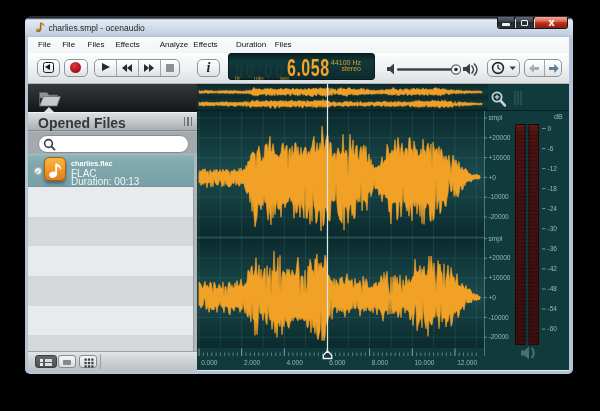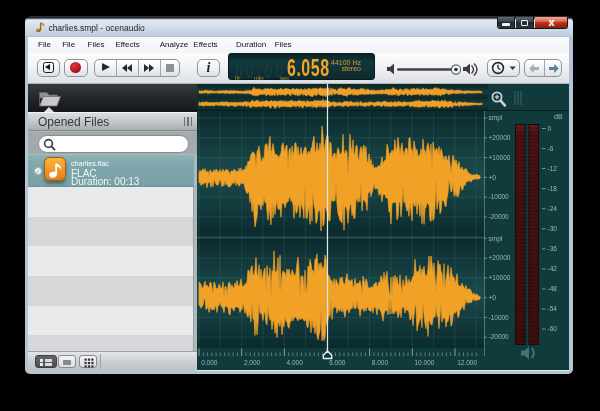--- a/index.html
+++ b/index.html
@@ -105,42 +105,42 @@
  </div>
  <div id="sidebar">
   <div id="sbtab">
     <svg class="abs" style="left:10px;top:4px" width="24" height="21" viewBox="0 0 24 21">
       <path d="M1.5,18 V4.5 h7.5 l2,2.5 h8.5 V10 h-18.5" fill="#8e9092" stroke="#5f6163" stroke-width="0.8"></path>
       <path d="M1.5,18 L5.5,8.5 h17 L19,18 Z" fill="#c7c8c9" stroke="#6b6d6f" stroke-width="0.8"></path>
     </svg>
     <div class="abs" style="left:16px;top:23px;width:0;height:0;border-bottom:5px solid #dcdfe1;border-left:5px solid transparent;border-right:5px solid transparent"></div>
   </div>
   <div id="sbhead">
-          <div class="abs" style="left:10px;top:2px;font-size:12px;font-weight:normal;color:#34383a">Opened Files</div>
+          <div class="abs" style="left:10px;top:2px;font-size:14px;font-weight:bold;color:#34383a">Opened Files</div>
     <div class="abs" style="right:5px;top:4px;width:8px;height:9px;background:repeating-linear-gradient(90deg,#6e7376 0,#6e7376 1.5px,transparent 1.5px,transparent 3.5px)"></div>
   </div>
   <div id="sbsearch">
     <div class="abs" style="left:10px;top:3.5px;width:151px;height:17.5px;border-radius:9px;background:#fff;border:1px solid #898e92">
       <svg class="abs" style="left:4px;top:2px" width="14" height="14" viewBox="0 0 14 14">
         <circle cx="5.5" cy="5.5" r="3.9" fill="none" stroke="#3c4043" stroke-width="1.6"></circle>
         <line x1="8.4" y1="8.4" x2="11.6" y2="11.6" stroke="#3c4043" stroke-width="1.8" stroke-linecap="round"></line>
       </svg>
     </div>
   </div>
   <div id="sblist"></div>
   <div id="sbitem">
     <div class="abs" style="left:5.5px;top:12px;width:8.5px;height:8.5px;border-radius:50%;background:#f2f6f6;border:1px solid #a3b8ba;font-size:6.5px;color:#7a9093;line-height:7.5px;text-align:center">✓</div>
     <div class="abs" style="left:16px;top:2.5px;width:21.5px;height:24px;border-radius:5.5px;background:linear-gradient(180deg,#f9b641 0,#f29a28 50%,#e17d15 100%);border:1px solid #a85a0e;box-shadow:0 2.5px 3px rgba(40,60,65,0.5)">
       <svg class="abs" style="left:2px;top:2.5px" width="17" height="19" viewBox="0 0 17 19">
         <ellipse cx="6" cy="13.8" rx="3.8" ry="3.1" fill="#fff" transform="rotate(-15 6 13.8)"></ellipse>
         <rect x="8.2" y="2.5" width="1.9" height="11.5" fill="#fff"></rect>
         <path d="M10.1,2.5 q4.6,2 3.8,6.5 q-0.8,-2.8 -3.8,-3.4 Z" fill="#fff"></path>
       </svg>
     </div>
-    <div class="abs" style="left:43px;top:4.5px;font-size:7.2px;font-weight:normal;color:#fff">charlies.flac</div>
+    <div class="abs" style="left:43px;top:4.5px;font-size:7.2px;font-weight:bold;color:#fff">charlies.flac</div>
     <div class="abs" style="left:43px;top:13px;font-size:10px;color:#f2f6f6">FLAC</div>
     <div class="abs" style="left:43px;top:21.5px;font-size:10px;color:#f2f6f6">Duration: 00:13</div>
   </div>
   <div id="sbbottom">
     <div class="sbtn" style="left:7px;width:21.5px;background:linear-gradient(180deg,#63676b,#4c5054);border-color:#3c4043">
       <div class="abs" style="left:4px;top:2.5px;width:3px;height:3px;background:#e8eaec"></div>
       <div class="abs" style="left:4px;top:6.5px;width:3px;height:3px;background:#e8eaec"></div>
       <div class="abs" style="left:8.5px;top:2.5px;width:7px;height:3px;background:#d8dadc"></div>
       <div class="abs" style="left:8.5px;top:6.5px;width:7px;height:3px;background:#d8dadc"></div>
     </div>

